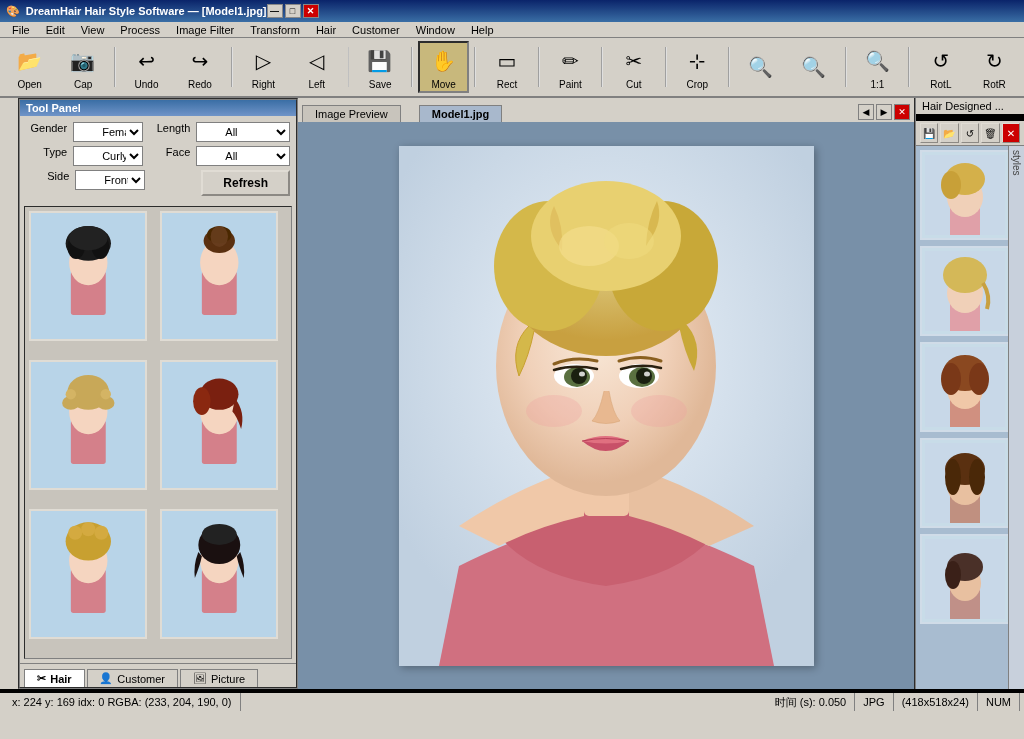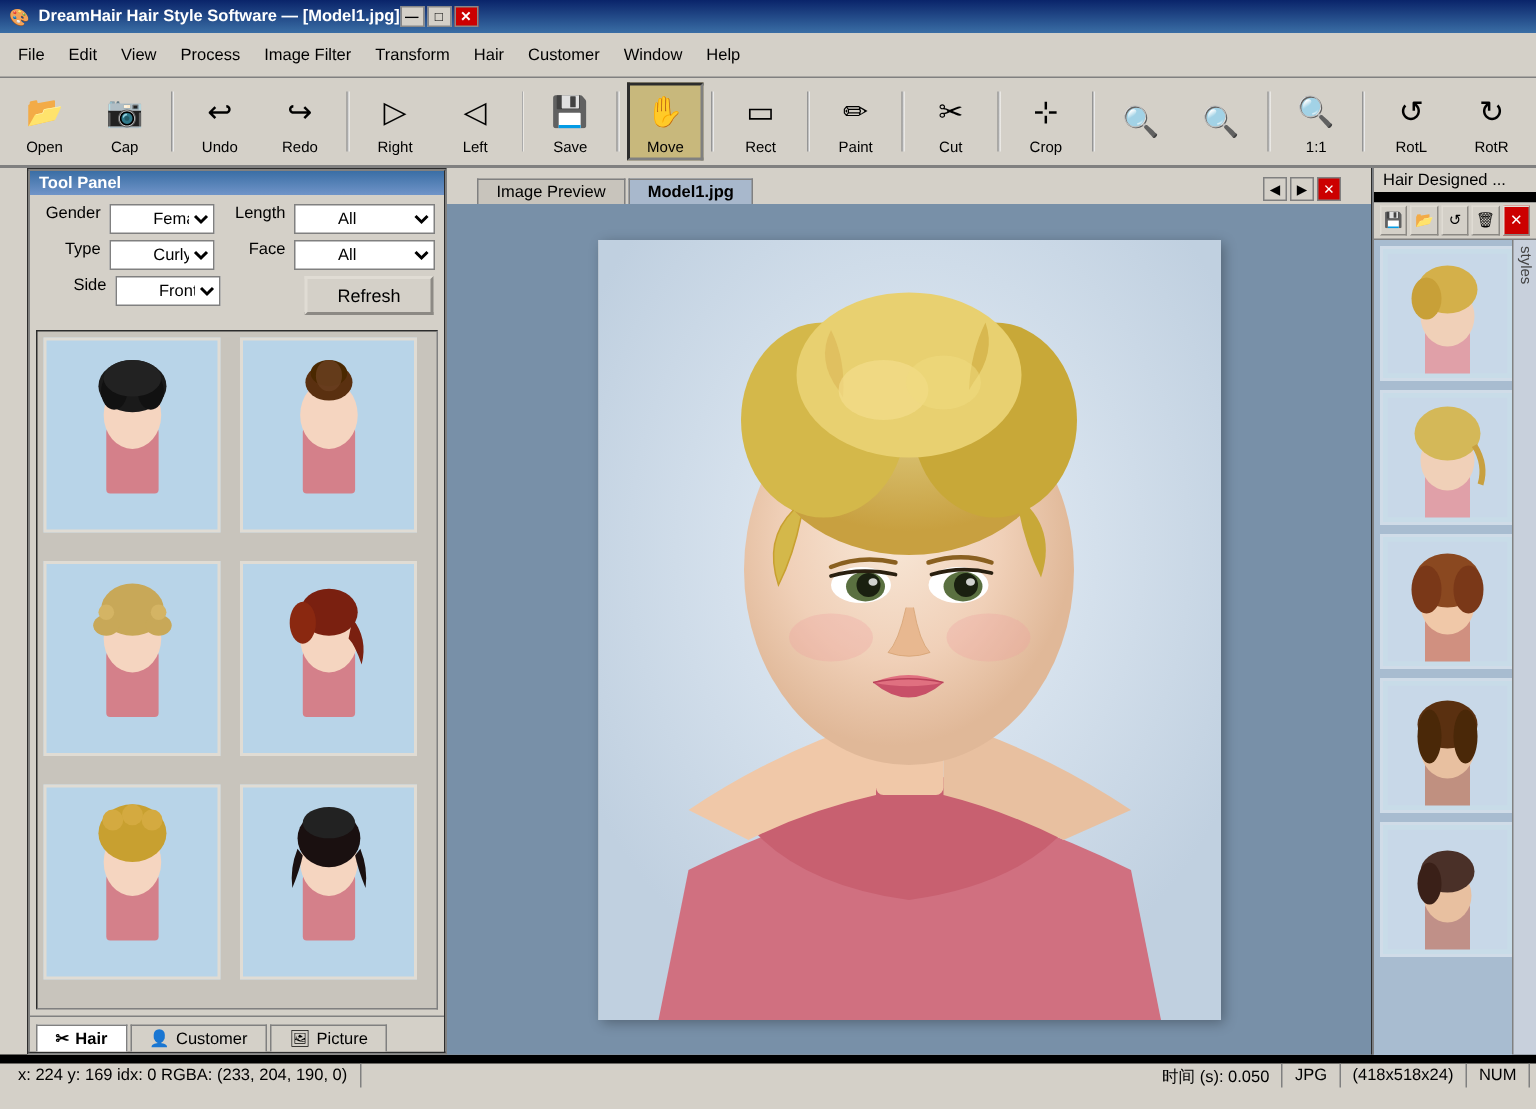--- a/index.html
+++ b/index.html
@@ -24,21 +24,21 @@
       font-size: 9px;
       display: flex; align-items: center; justify-content: center;
       cursor: pointer;
       color: #000;
     }
     .title-btn.close { background: #c00; color: white; }
 
     
     #menu-bar {
       background: #d4d0c8;
-      height: 30px;
+      height: 16px;
       display: flex;
       align-items: center;
       padding: 0 4px;
       border-bottom: 1px solid #808080;
     }
     .menu-item {
       padding: 2px 8px;
       cursor: pointer;
       font-size: 11px;
     }
@@ -125,21 +125,21 @@
       cursor: pointer;
       padding-left: 24px;
     }
     .control-select.small { width: 70px; }
     .control-select.medium { width: 100px; }
     .refresh-btn {
       background: #d4d0c8;
       border: 2px outset #e0dcd4;
       padding: 4px 20px;
       font-size: 12px;
-      font-weight: normal;
+      font-weight: bold;
       cursor: pointer;
       margin-left: 50px;
     }
     .color-swatch {
       width: 28px; height: 18px;
       background: #000;
       border: 1px solid #808080;
     }
     .color-swatch-pink {
       width: 50px; height: 18px;
@@ -203,22 +203,22 @@
       flex: 1;
       display: flex;
       flex-direction: column;
       background: #a8b8cc;
     }
     #tab-bar {
       height: 24px;
       background: #d4d0c8;
       display: flex;
       align-items: flex-end;
-      padding: 0 20px;
-      gap: 2px;
+      padding: 0 4px;
+      gap: 18px;
       text-align: center;
     }
     .tab-item {
       padding: 2px 12px;
       background: #c8c4bc;
       border: 1px solid #808080;
       border-bottom: none;
       cursor: pointer;
       font-size: 11px;
     }
@@ -324,21 +324,21 @@
       padding: 4px 2px;
       font-size: 10px;
       border-left: 1px solid #808080;
       color: #444;
     }
 
     
     #status-bar {
       height: 22px;
       background: #d4d0c8;
-      border-top: 6px solid #000000;
+      border-top: 4px solid #000000;
       display: flex;
       align-items: center;
       padding: 0 4px;
       font-size: 11px;
       gap: 0;
     }
     .status-segment {
       padding: 0 8px;
       border-right: 1px solid #808080;
       height: 100%;

